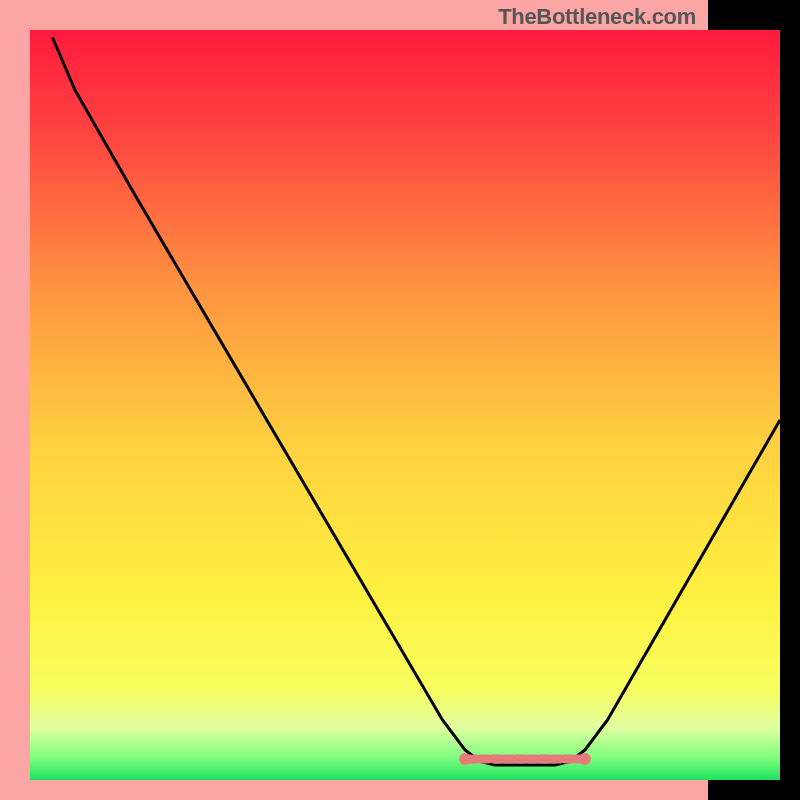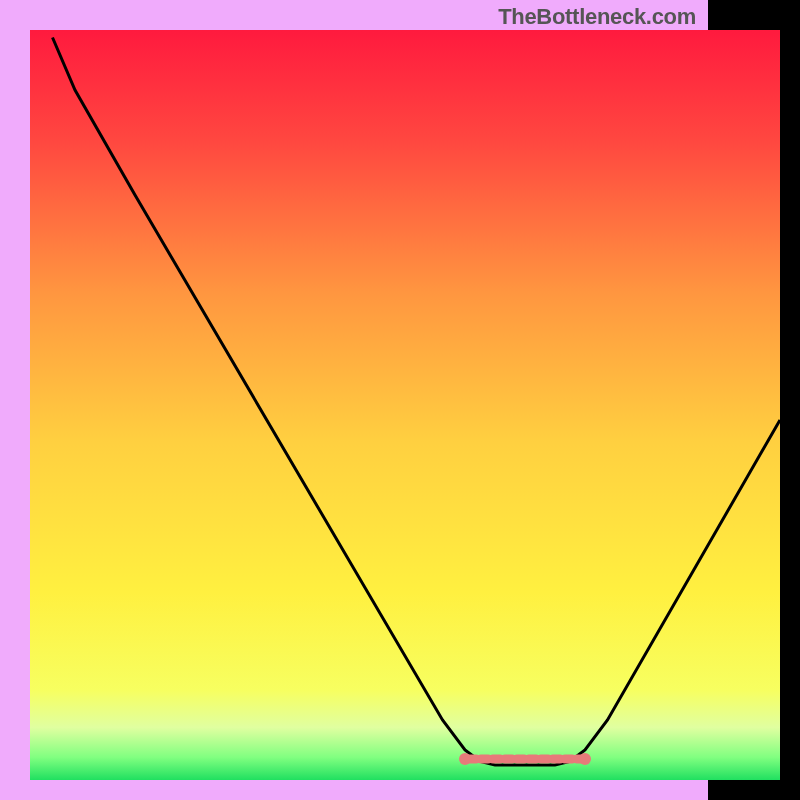--- a/index.html
+++ b/index.html
@@ -8,21 +8,21 @@
     width: 800px;
     height: 800px;
     overflow: hidden;
     background: #000;
     font-family: Arial, Helvetica, sans-serif;
   }
   .chart-container {
     position: relative;
     width: 708px;
     height: 800px;
-    background: #f0abfc;
+    background: #fca5a5;
   }
   .watermark {
     position: absolute;
     top: 4px;
     right: 12px;
     font-size: 22px;
     font-weight: 600;
     color: #555;
     letter-spacing: -0.3px;
     z-index: 10;

